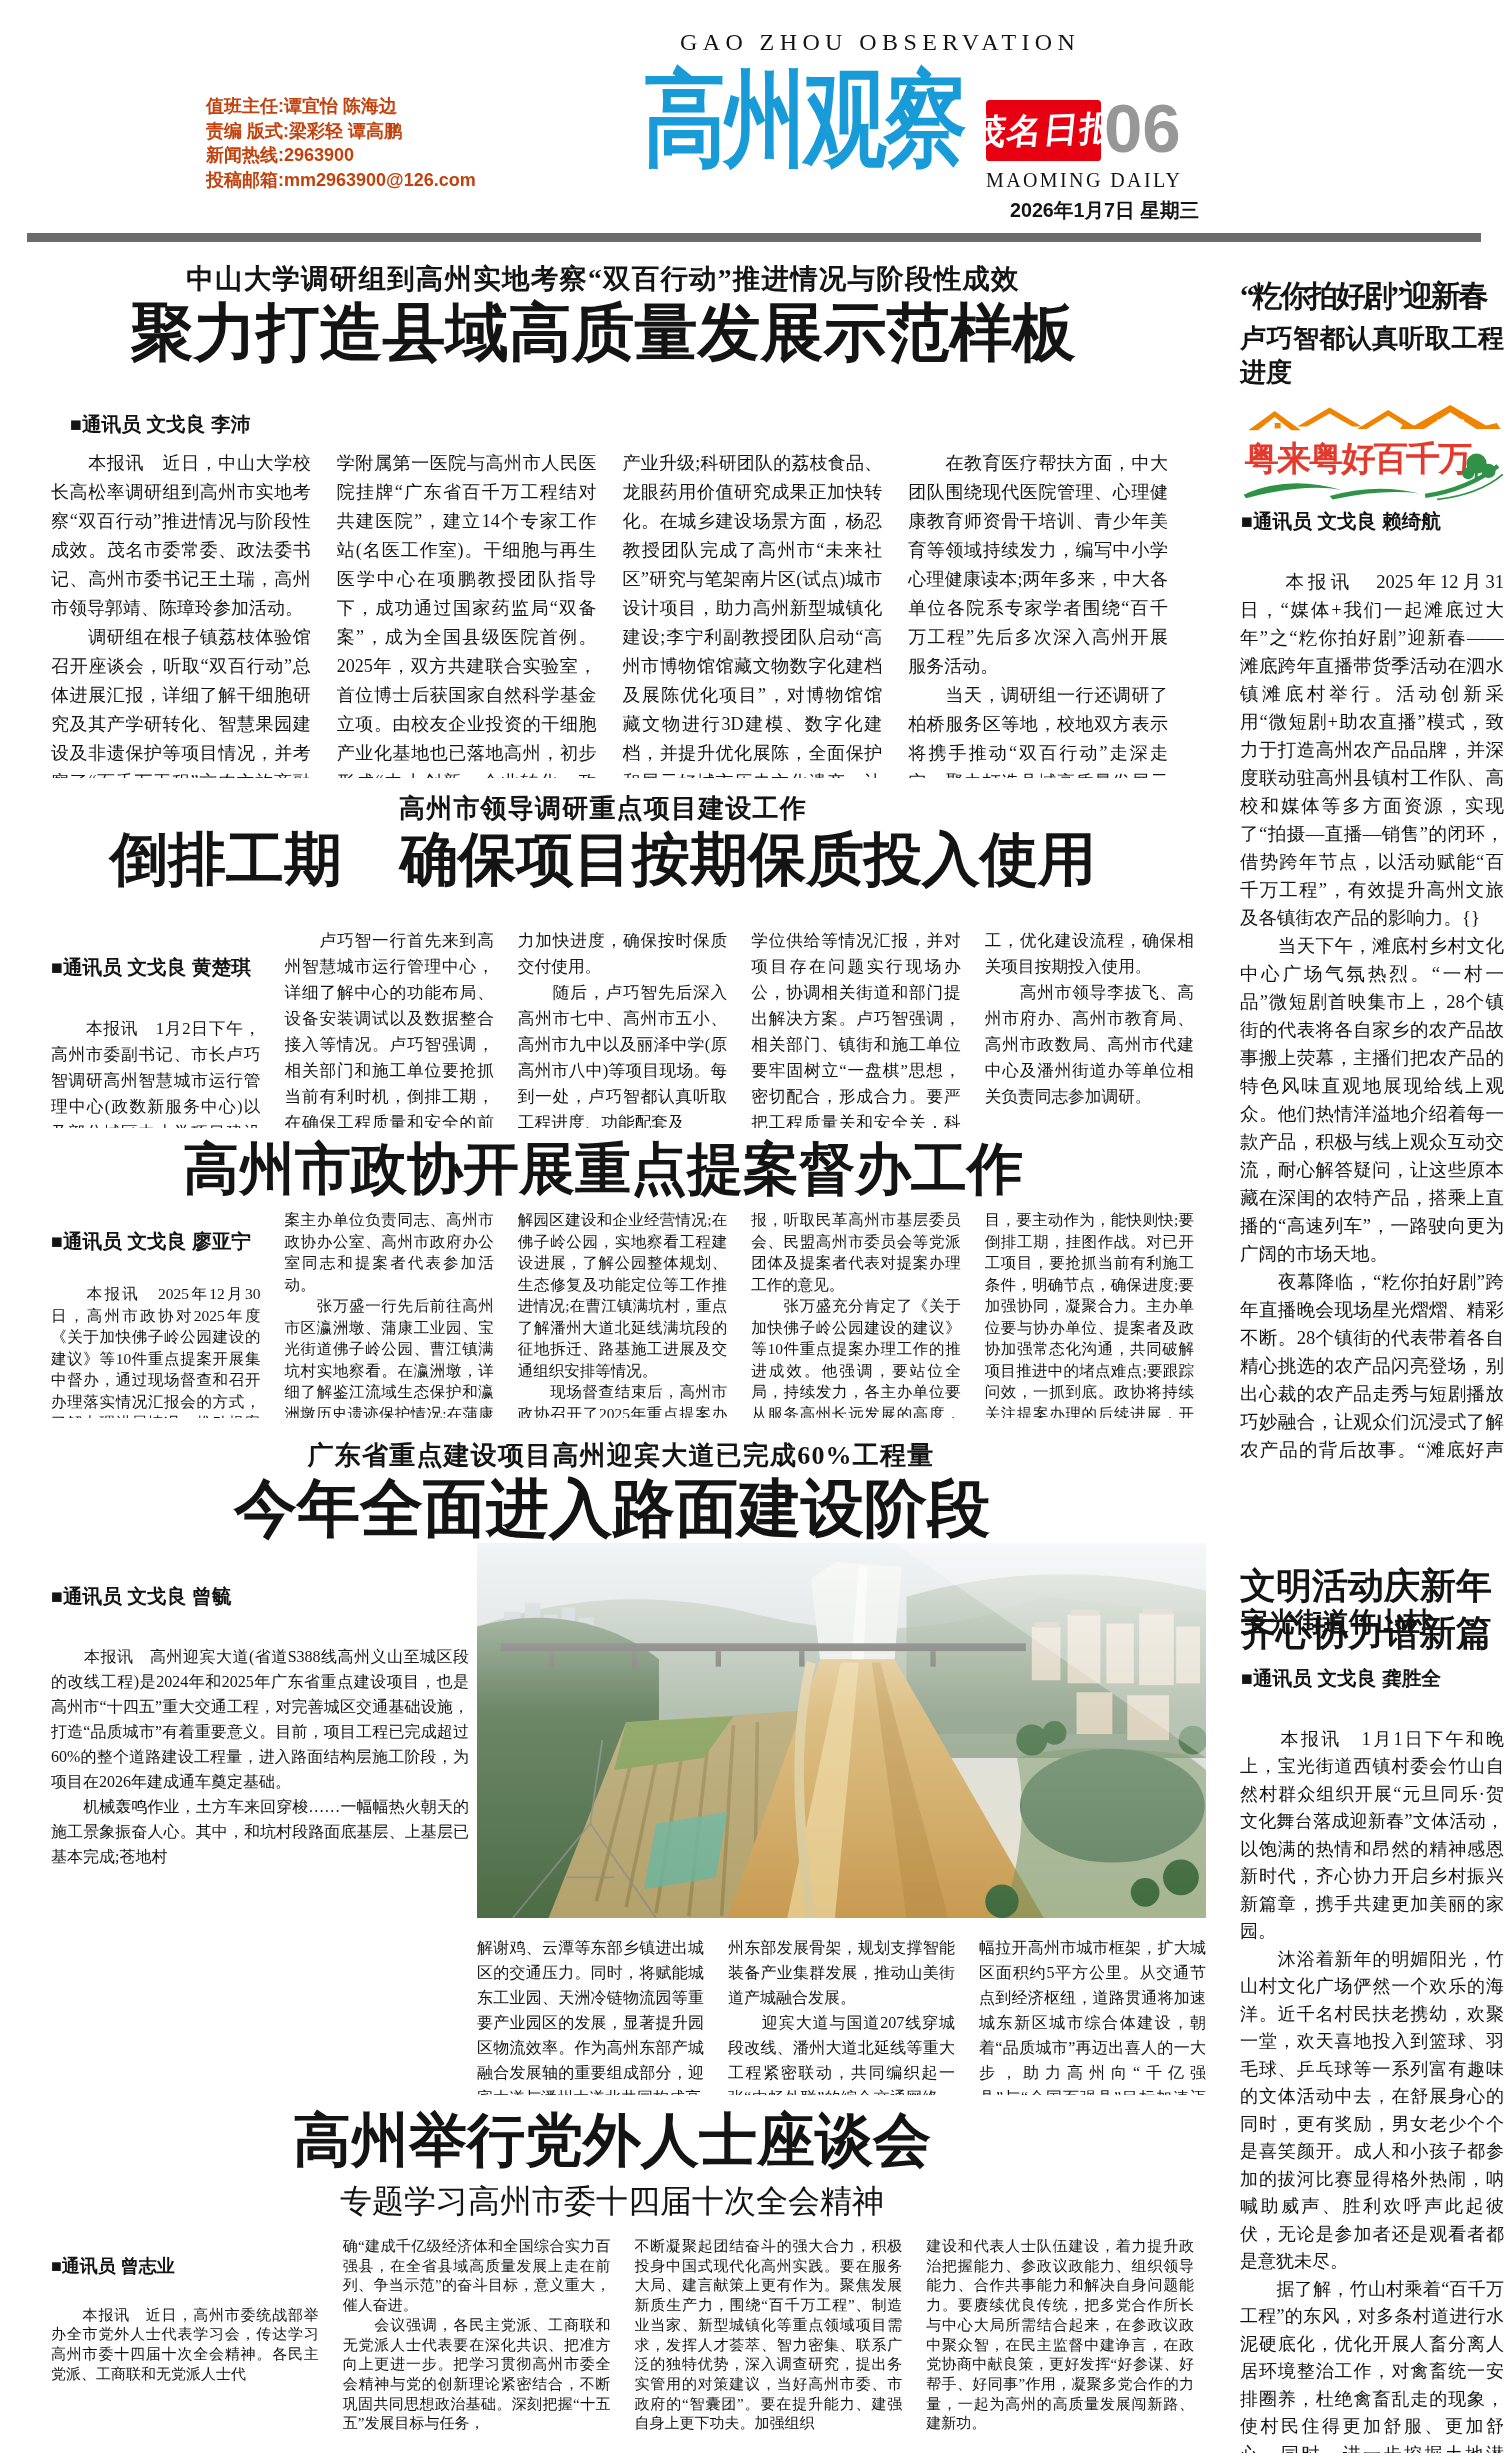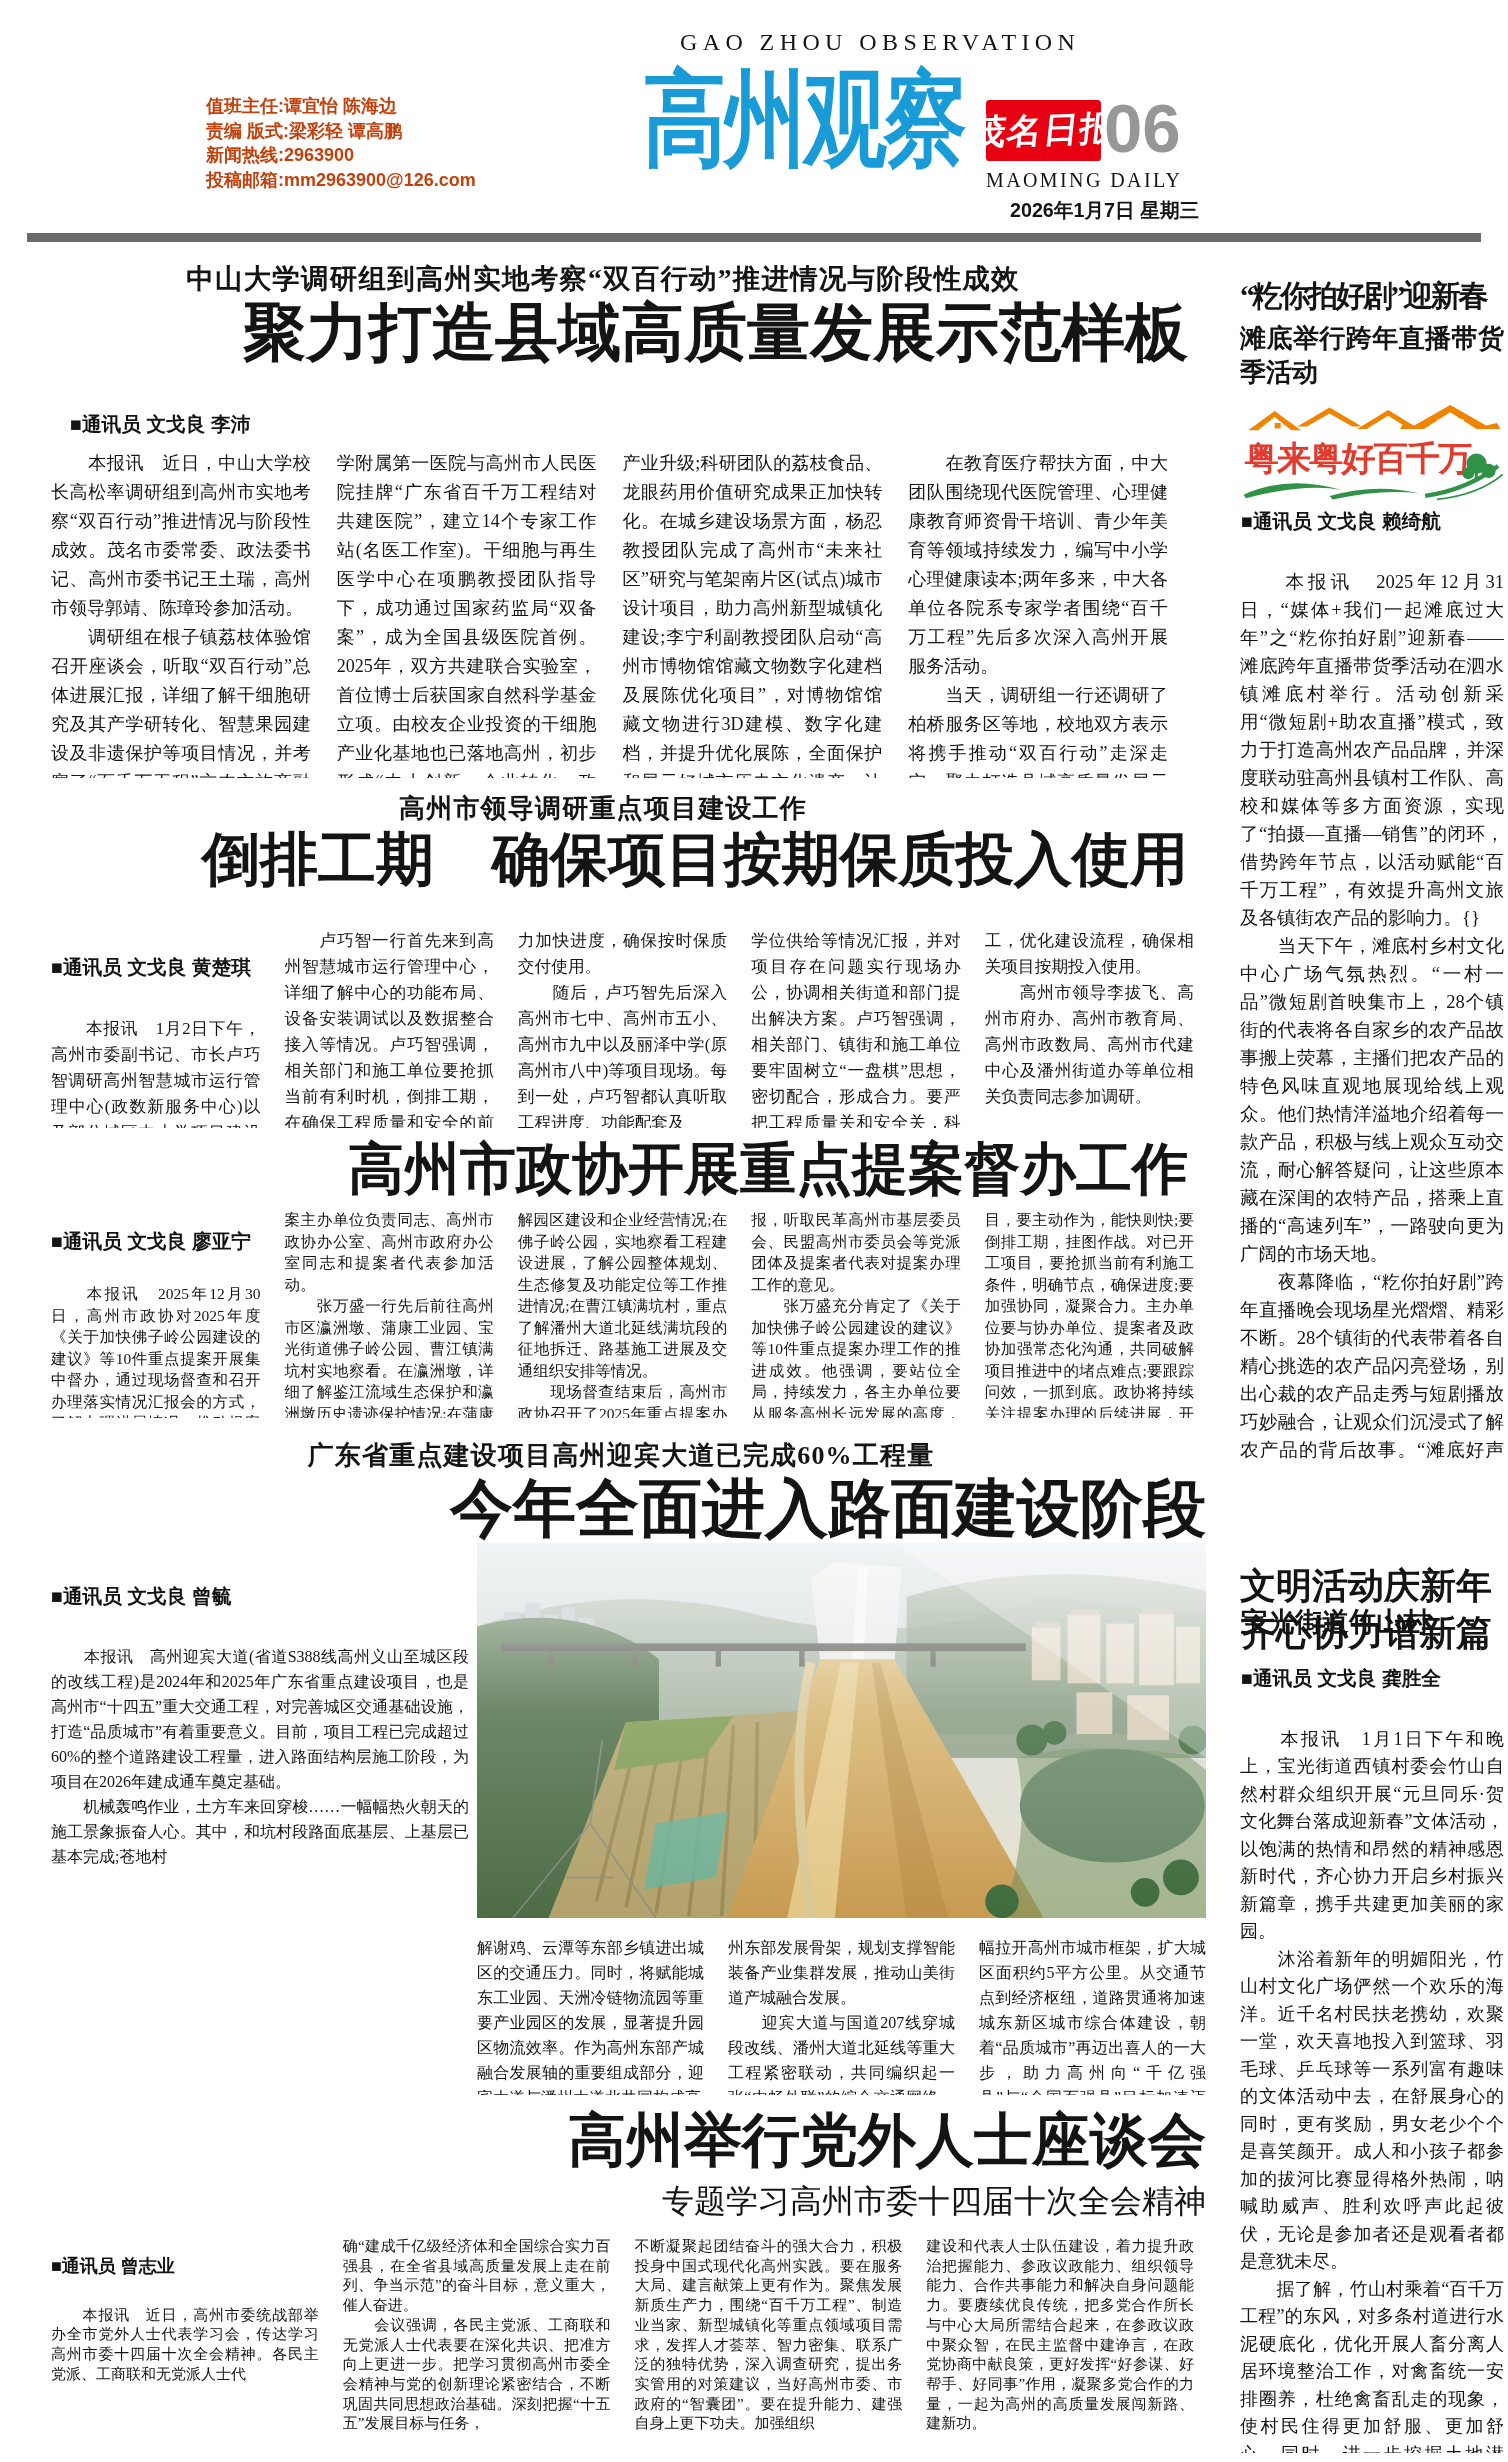--- a/index.html
+++ b/index.html
@@ -16,21 +16,21 @@
   .logo-box{background:#e60012;border-radius:3.6px;display:flex;align-items:center;justify-content:center;}
   .logo-box span{color:#fff;font-weight:900;font-size:35px;letter-spacing:1.2px;
                  transform:skewX(-8deg) rotate(-2deg);white-space:nowrap;}
   .page-num{font-family:"Liberation Sans","DejaVu Sans",sans-serif;font-weight:700;
             font-size:69px;line-height:1;color:#979797;}
   .paper-en{font-size:20px;letter-spacing:2.4px;white-space:nowrap;}
   .date-line{font-family:"Liberation Sans","DejaVu Sans",sans-serif;font-weight:700;font-size:19.7px;white-space:nowrap;margin-left:24px;}
   .bar{background:#6b6b6b;}
   
   .kicker{font-weight:700;font-size:27.5px;text-align:center;letter-spacing:1.2px;white-space:nowrap;}
-  .headline{font-weight:900;text-align:right;white-space:nowrap;line-height:1.15;}
+  .headline{font-weight:900;text-align:center;white-space:nowrap;line-height:1.15;}
   .byline{font-family:"Liberation Sans","DejaVu Sans",sans-serif;font-weight:700;
           font-size:19.7px;white-space:nowrap;margin-bottom:9.5px;}
   .cols{display:flex;overflow:hidden;}
   .col{flex:1;text-align:justify;white-space:pre-line;overflow:hidden;}
   .c1 .col{font-size:18px;line-height:29px;}
   .c2 .col{font-size:16.7px;line-height:26px;}
   .c3 .col{font-size:15.5px;line-height:21.5px;}
   .c4 .col{font-size:16px;line-height:25px;}
   .c5 .col{font-size:15px;line-height:19.7px;}
   .c5 .byline{font-size:18px;}
@@ -228,21 +228,21 @@
       <div class="byline">■通讯员 曾志业</div>
       <span>　　本报讯　近日，高州市委统战部举办全市党外人士代表学习会，传达学习高州市委十四届十次全会精神。各民主党派、工商联和无党派人士代</span>
     </div>
     <div class="col">确“建成千亿级经济体和全国综合实力百强县，在全省县域高质量发展上走在前列、争当示范”的奋斗目标，意义重大，催人奋进。
 　　会议强调，各民主党派、工商联和无党派人士代表要在深化共识、把准方向上更进一步。把学习贯彻高州市委全会精神与党的创新理论紧密结合，不断巩固共同思想政治基础。深刻把握“十五五”发展目标与任务，</div>
     <div class="col">不断凝聚起团结奋斗的强大合力，积极投身中国式现代化高州实践。要在服务大局、建言献策上更有作为。聚焦发展新质生产力，围绕“百千万工程”、制造业当家、新型城镇化等重点领域项目需求，发挥人才荟萃、智力密集、联系广泛的独特优势，深入调查研究，提出务实管用的对策建议，当好高州市委、市政府的“智囊团”。要在提升能力、建强自身上更下功夫。加强组织</div>
     <div class="col">建设和代表人士队伍建设，着力提升政治把握能力、参政议政能力、组织领导能力、合作共事能力和解决自身问题能力。要赓续优良传统，把多党合作所长与中心大局所需结合起来，在参政议政中聚众智，在民主监督中建诤言，在政党协商中献良策，更好发挥“好参谋、好帮手、好同事”作用，凝聚多党合作的力量，一起为高州的高质量发展闯新路、建新功。</div>
   </div>
 
   <div class="abs rail-head" style="left:1240px;top:276px;width:264px;">“籺你拍好剧”迎新春</div>
-  <div class="abs rail-sub" style="left:1240px;top:322px;width:264px;">滩底举行跨年直播带货季活动</div>
+  <div class="abs rail-sub" style="left:1240px;top:322px;width:264px;">卢巧智都认真听取工程进度</div>
 
   <div class="abs" style="left:1240px;top:399px;width:264px;height:103px;">
     <svg width="264" height="103" viewBox="0 0 442 172">
       <g fill="#f08300">
         <path d="M14,52 L58,20 L102,52 L86,52 L58,30 L30,52 Z"></path>
         <rect x="44" y="40" width="10" height="9" fill="#fff"></rect>
         <rect x="58" y="40" width="10" height="9" fill="#f08300"></rect>
         <path d="M96,46 L150,14 L204,46 L188,46 L150,24 L112,46 Z"></path>
         <path d="M196,50 L248,18 L300,50 L284,50 L248,28 L212,50 Z"></path>
         <path d="M292,44 L352,10 L412,44 L430,40 L436,50 L396,50 L352,22 L308,50 L268,50 L274,40 Z"></path>

